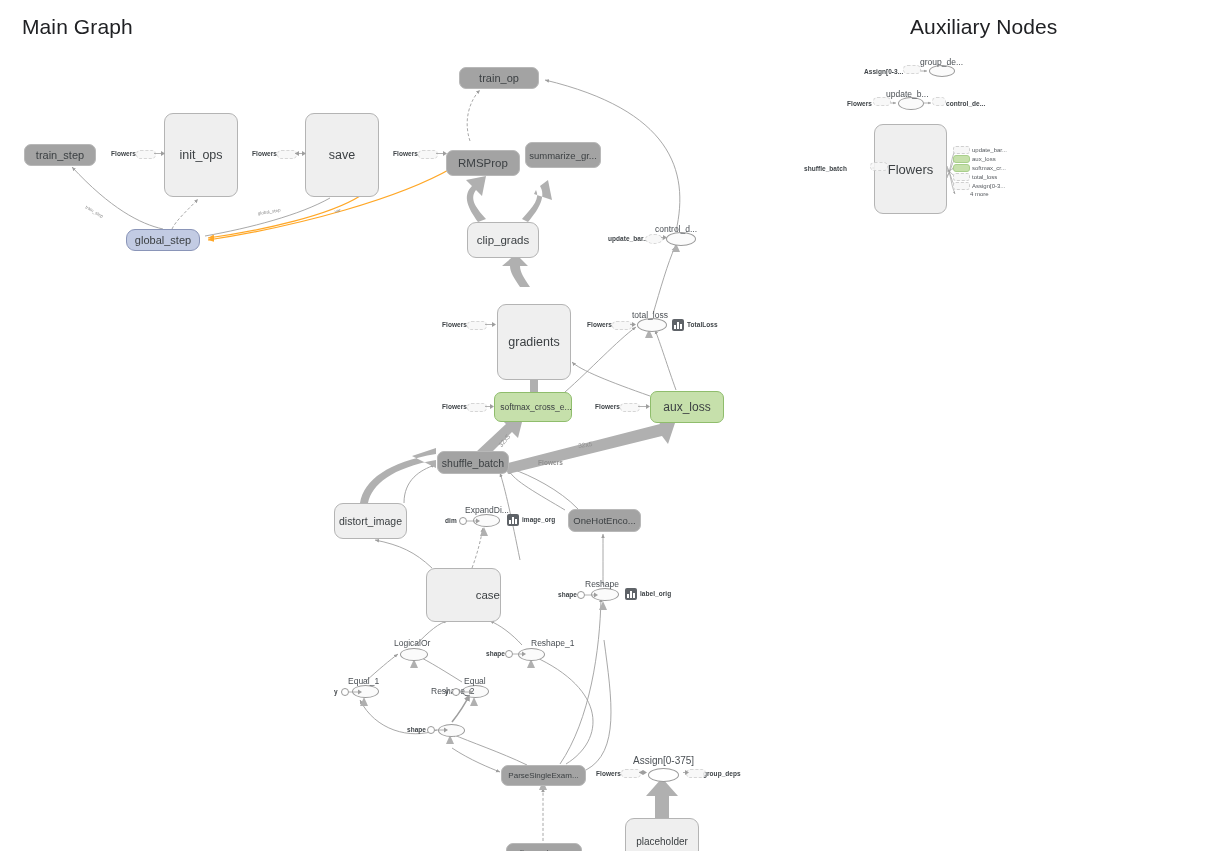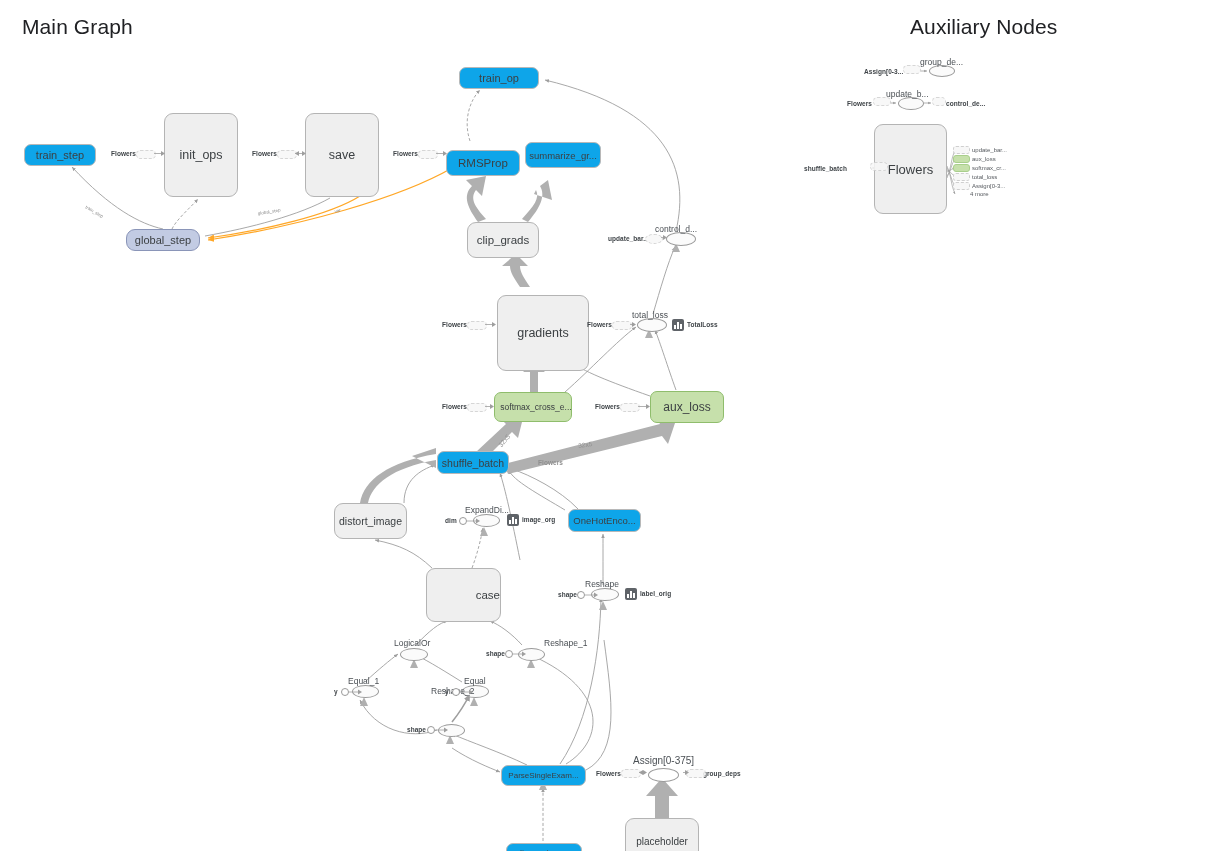--- a/index.html
+++ b/index.html
@@ -44,21 +44,21 @@
     align-items: center;
     justify-content: center;
     text-align: center;
     color: #3c4043;
     font-family: "Liberation Sans", sans-serif;
     white-space: nowrap;
     overflow: hidden;
   }
   
   .n-op {
-    background: #0ea5e9;
+    background: #a3a3a3;
     border: 1.1px solid #b8b8b8;
     border-radius: 7px;
   }
   
   .n-group {
     background: #efefef;
     border: 1.4px solid #b4b4b4;
     border-radius: 9px;
   }
   
@@ -321,21 +321,21 @@
       </div>
       <div class="node n-op" style="left: 446px; top: 142px; width: 74px; height: 26px; font-size: 11.5px; margin-top: 8px;">
         <span>RMSProp</span>
       </div>
       <div class="node n-op" style="left: 525px; top: 142px; width: 76px; height: 26px; font-size: 9.5px;">
         <span>summarize_gr...</span>
       </div>
       <div class="node n-group" style="left: 467px; top: 222px; width: 72px; height: 36px; font-size: 11.5px;">
         <span>clip_grads</span>
       </div>
-      <div class="node n-group" style="left: 497px; top: 295px; width: 92px; height: 76px; font-size: 12.5px;">
+      <div class="node n-group" style="left: 497px; top: 304px; width: 74px; height: 76px; font-size: 12.5px;">
         <span>gradients</span>
       </div>
       <div class="node n-green" style="left: 494px; top: 392px; width: 78px; height: 30px; font-size: 8.5px; padding-left: 6px;">
         <span>softmax_cross_e...</span>
       </div>
       <div class="node n-green" style="left: 650px; top: 391px; width: 74px; height: 32px; font-size: 12px;">
         <span>aux_loss</span>
       </div>
       <div class="node n-op" style="left: 437px; top: 451px; width: 72px; height: 23px; font-size: 10.5px;">
         <span>shuffle_batch</span>
@@ -367,21 +367,21 @@
       <div class="ann-title" style="left: 655px; top: 224px;">control_d...</div>
       <div class="n-ellipse" style="left: 637px; top: 318px; width: 30px; height: 14px;"></div>
       <div class="ann-title" style="left: 632px; top: 310px;">total_loss</div>
       <div class="n-ellipse" style="left: 473px; top: 514px; width: 27px; height: 13px;"></div>
       <div class="ann-title" style="left: 465px; top: 505px;">ExpandDi...</div>
       <div class="n-ellipse" style="left: 591px; top: 588px; width: 28px; height: 13px;"></div>
       <div class="ann-title" style="left: 585px; top: 579px;">Reshape</div>
       <div class="n-ellipse" style="left: 400px; top: 648px; width: 28px; height: 13px;"></div>
       <div class="ann-title" style="left: 394px; top: 638px;">LogicalOr</div>
       <div class="n-ellipse" style="left: 518px; top: 648px; width: 27px; height: 13px;"></div>
-      <div class="ann-title" style="left: 522px; top: 638px; padding-left: 22px;">Reshape_1</div>
+      <div class="ann-title" style="left: 509px; top: 638px; padding-left: 22px;">Reshape_1</div>
       <div class="n-ellipse" style="left: 352px; top: 685px; width: 27px; height: 13px;"></div>
       <div class="ann-title" style="left: 348px; top: 676px;">Equal_1</div>
       <div class="n-ellipse" style="left: 462px; top: 685px; width: 27px; height: 13px;"></div>
       <div class="ann-title" style="left: 464px; top: 676px;">Equal</div>
       <div class="n-ellipse" style="left: 438px; top: 724px; width: 27px; height: 13px;"></div>
       <div class="ann-title" style="left: 431px; top: 686px;">Reshape_2</div>
       <div class="n-ellipse" style="left: 648px; top: 768px; width: 31px; height: 14px; background: rgb(255, 255, 255); z-index: 2;"></div>
       <div class="n-ellipse" style="left: 653px; top: 768px; width: 31px; height: 14px; z-index: -1; opacity: 0.9;"></div>
       <div class="n-ellipse" style="left: 658px; top: 768px; width: 31px; height: 14px; z-index: -1; opacity: 0.9;"></div>
       <div class="ann-title" style="left: 633px; top: 755px; font-size: 10px;">Assign[0-375]</div>

